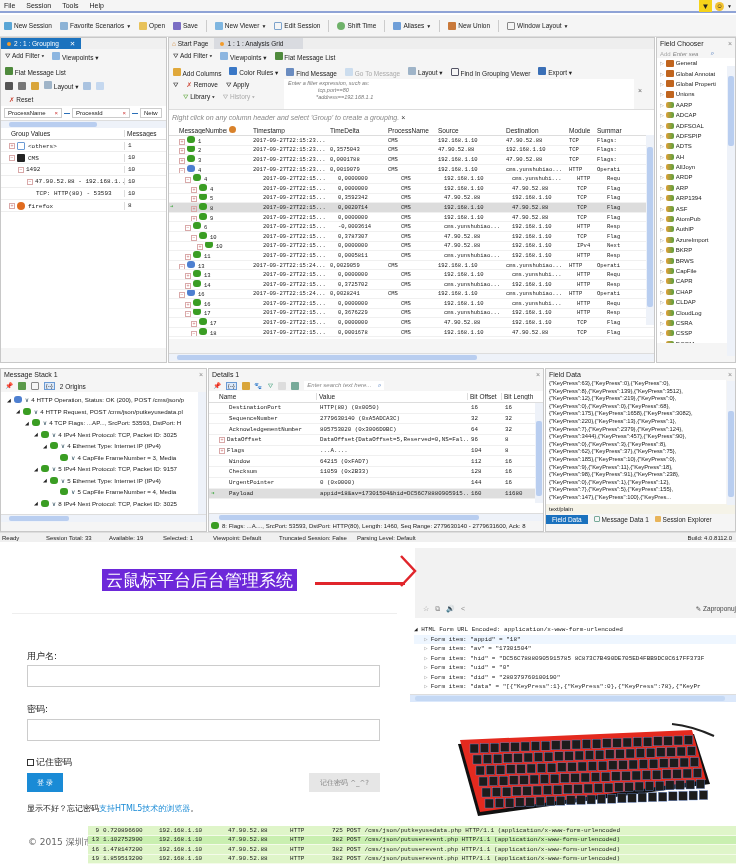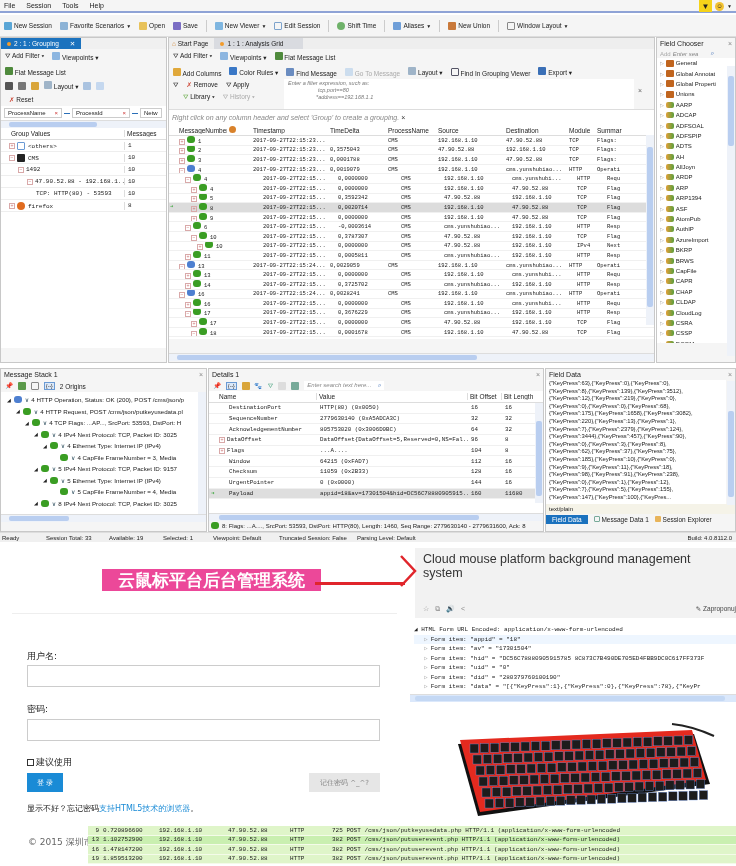--- a/index.html
+++ b/index.html
@@ -818,42 +818,41 @@
   <span style="position:absolute;left:46px">Session Total: 33</span>
   <span style="position:absolute;left:109px">Available: 19</span>
   <span style="position:absolute;left:163px">Selected: 1</span>
   <span style="position:absolute;left:213px">Viewpoint: Default</span>
   <span style="position:absolute;left:279px">Truncated Session: False</span>
   <span style="position:absolute;left:357px">Parsing Level: Default</span>
   <span style="position:absolute;right:4px">Build: 4.0.8112.0</span>
 </div>
 
 <div class="abs" style="left:0;top:545px;width:410px;height:321px;background:#fff">
-  <div class="cn" style="position:absolute;left:102px;top:24px;background:#ec4899;color:#fff;font-size:17px;font-weight:bold;padding:0 16px;line-height:22px">云鼠标平台后台管理系统</div>
+  <div class="cn" style="position:absolute;left:102px;top:24px;background:#6d28d9;color:#fff;font-size:17px;font-weight:normal;padding:0 4px;line-height:22px">云鼠标平台后台管理系统</div>
   <div style="position:absolute;left:315px;top:37px;width:90px;height:3px;background:#e0252b"></div>
   <div style="position:absolute;left:12px;top:68px;width:385px;height:1px;background:#eee"></div>
   <div class="cn" style="position:absolute;left:27px;top:105px;font-size:9px">用户名:</div>
   <div style="position:absolute;left:27px;top:120px;width:353px;height:22px;border:1px solid #ccc"></div>
   <div class="cn" style="position:absolute;left:27px;top:158px;font-size:9px">密码:</div>
   <div style="position:absolute;left:27px;top:174px;width:353px;height:22px;border:1px solid #ccc"></div>
   <div style="position:absolute;left:27px;top:211px;font-size:9px;display:flex;align-items:center;gap:2px" class="cn">
     <span style="width:7px;height:7px;border:1px solid #333;display:inline-block"></span>
-    <span>建议使用</span>
+    <span>记住密码</span>
   </div>
   <div class="cn" style="position:absolute;left:27px;top:228px;width:36px;height:19px;background:#1a8bd6;color:#fff;font-size:7px;display:flex;align-items:center;justify-content:center">登 录</div>
   <div class="cn" style="position:absolute;left:309px;top:228px;width:71px;height:19px;background:#e6e6e6;color:#888;font-size:7px;display:flex;align-items:center;justify-content:center">记住密码 ^_^?</div>
   <div class="cn" style="position:absolute;left:27px;top:258px;font-size:8px"><span>显示不好？忘记密码</span><span style="color:#1a8bd6">支持HTML5技术的浏览器</span><span>。</span></div>
   <div class="cn" style="position:absolute;left:28px;top:291px;font-size:9px;color:#666;white-space:nowrap">© 2015 深圳市赛盟特科技</div>
 </div>
 
 <div class="abs" style="left:415px;top:548px;width:321px;height:70px;background:#f2f2f2">
   <svg style="position:absolute;left:-16px;top:6px" width="20" height="34">
       <path d="M2 2 L16 17 L2 32" stroke="#e0252b" stroke-width="2.5" fill="none"></path>
     </svg>
-  <div style="position:absolute;left:8px;top:4px;width:300px;font-size:12.5px;line-height:14px;color:#333">Cloud mouse platform background management system</div>
   <div style="position:absolute;left:8px;top:57px;display:flex;gap:6px;font-size:7px;color:#888">
     <span>☆</span>
     <span>⧉</span>
     <span>🔊</span>
     <span>&lt;</span>
   </div>
   <div style="position:absolute;right:0;top:57px;font-size:6.5px;color:#444"><span>✎</span> <span>Zaproponuj</span></div>
 </div>
 
 <div class="abs" style="left:410px;top:625px;width:326px;height:84px;background:#fff">

